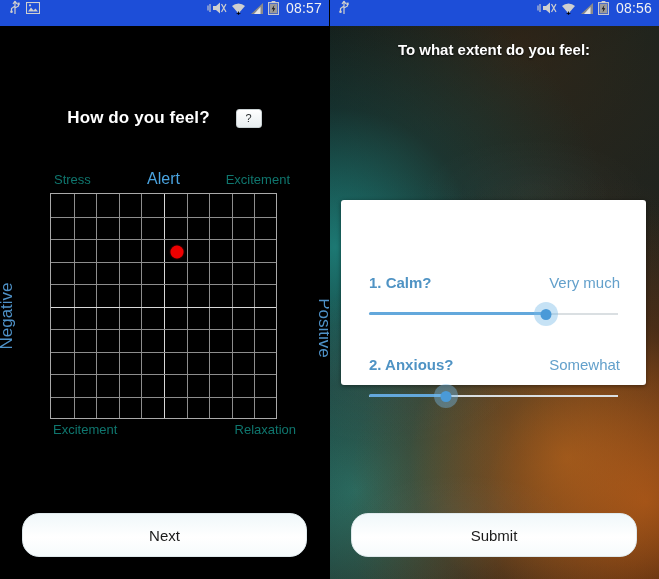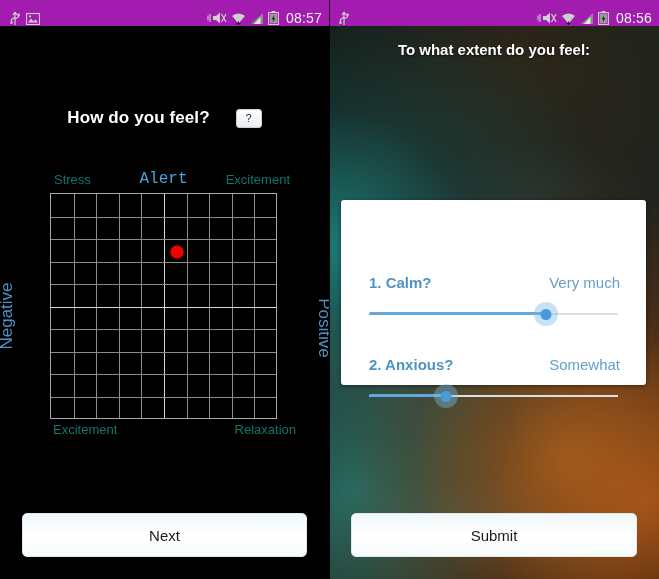--- a/index.html
+++ b/index.html
@@ -12,23 +12,23 @@
   .stage { position: relative; width: 659px; height: 579px; display: flex; }
 
   
   .phone { position: relative; width: 329px; height: 579px; overflow: hidden; }
   .phone.left  { background: #000; }
   .phone.right { width: 330px; }
 
   
   .statusbar {
     position: relative; height: 26px; width: 100%;
-    display: flex; align-items: flex-end; justify-content: space-between;
+    display: flex; align-items: flex-start; justify-content: space-between;
     padding: 0 7px 0 9px;
-    background: #a21caf;
+    background: #1d4ed8;
     z-index: 40;
   }
   .sb-left, .sb-right { display: flex; align-items: center; gap: 5px; }
   .sb-right { gap: 4px; }
   .sb-icon { display: block; }
   .sb-time {
     color: #f2f2f2; font-size: 14px; letter-spacing: 0.2px;
     margin-left: 3px; font-family: "Liberation Sans", sans-serif;
   }
 
@@ -68,39 +68,39 @@
     border-radius: 50%; background: #ee0000;
     box-shadow: 0 0 2px rgba(255,0,0,.6);
     transform: translate(-50%, -50%);
   }
 
   .lbl { position: absolute; font-size: 13px; white-space: nowrap; }
   .lbl.gray  { color: #0f766e; }
   .lbl.blue  { color: #4aa3df; font-size: 16px; }
 
   .lbl-stress      { left: 54px;  top: 146px; }
-  .lbl-alert       { left: 50px;  top: 144px; width: 227px; text-align: center; font-family: Liberation Mono, monospace; }
+  .lbl-alert       { left: 50px;  top: 144px; width: 227px; text-align: center; }
   .lbl-excitement  { right: 39px; top: 146px; }
   .lbl-depression  { left: 53px;  top: 396px; }
   .lbl-sleepy      { left: 50px;  top: 394px; width: 227px; text-align: center; }
   .lbl-relaxation  { right: 33px; top: 396px; }
 
   .lbl-negative {
     left: -27px; top: 280px; color: #4f92c8; font-size: 17px;
     transform: rotate(-90deg); transform-origin: center;
   }
   .lbl-positive {
     right: -25px; top: 292px; color: #4f92c8; font-size: 17px;
     transform: rotate(90deg); transform-origin: center;
   }
 
   
   .action-btn {
     position: absolute; left: 22px; right: 22px; bottom: 22px;
-    height: 44px; border-radius: 5px;
+    height: 44px; border-radius: 17px;
     background: linear-gradient(180deg, #f0f8fa 0%, #ffffff 55%, #f6fbfc 100%);
     border: 1px solid #dfe9ec;
     color: #1b1b1b; font-size: 15px;
     display: flex; align-items: center; justify-content: center;
     cursor: pointer;
   }
 
   
   .survey-wrap { position: relative; width: 100%; height: 553px; overflow: hidden; }
   .wallpaper {

